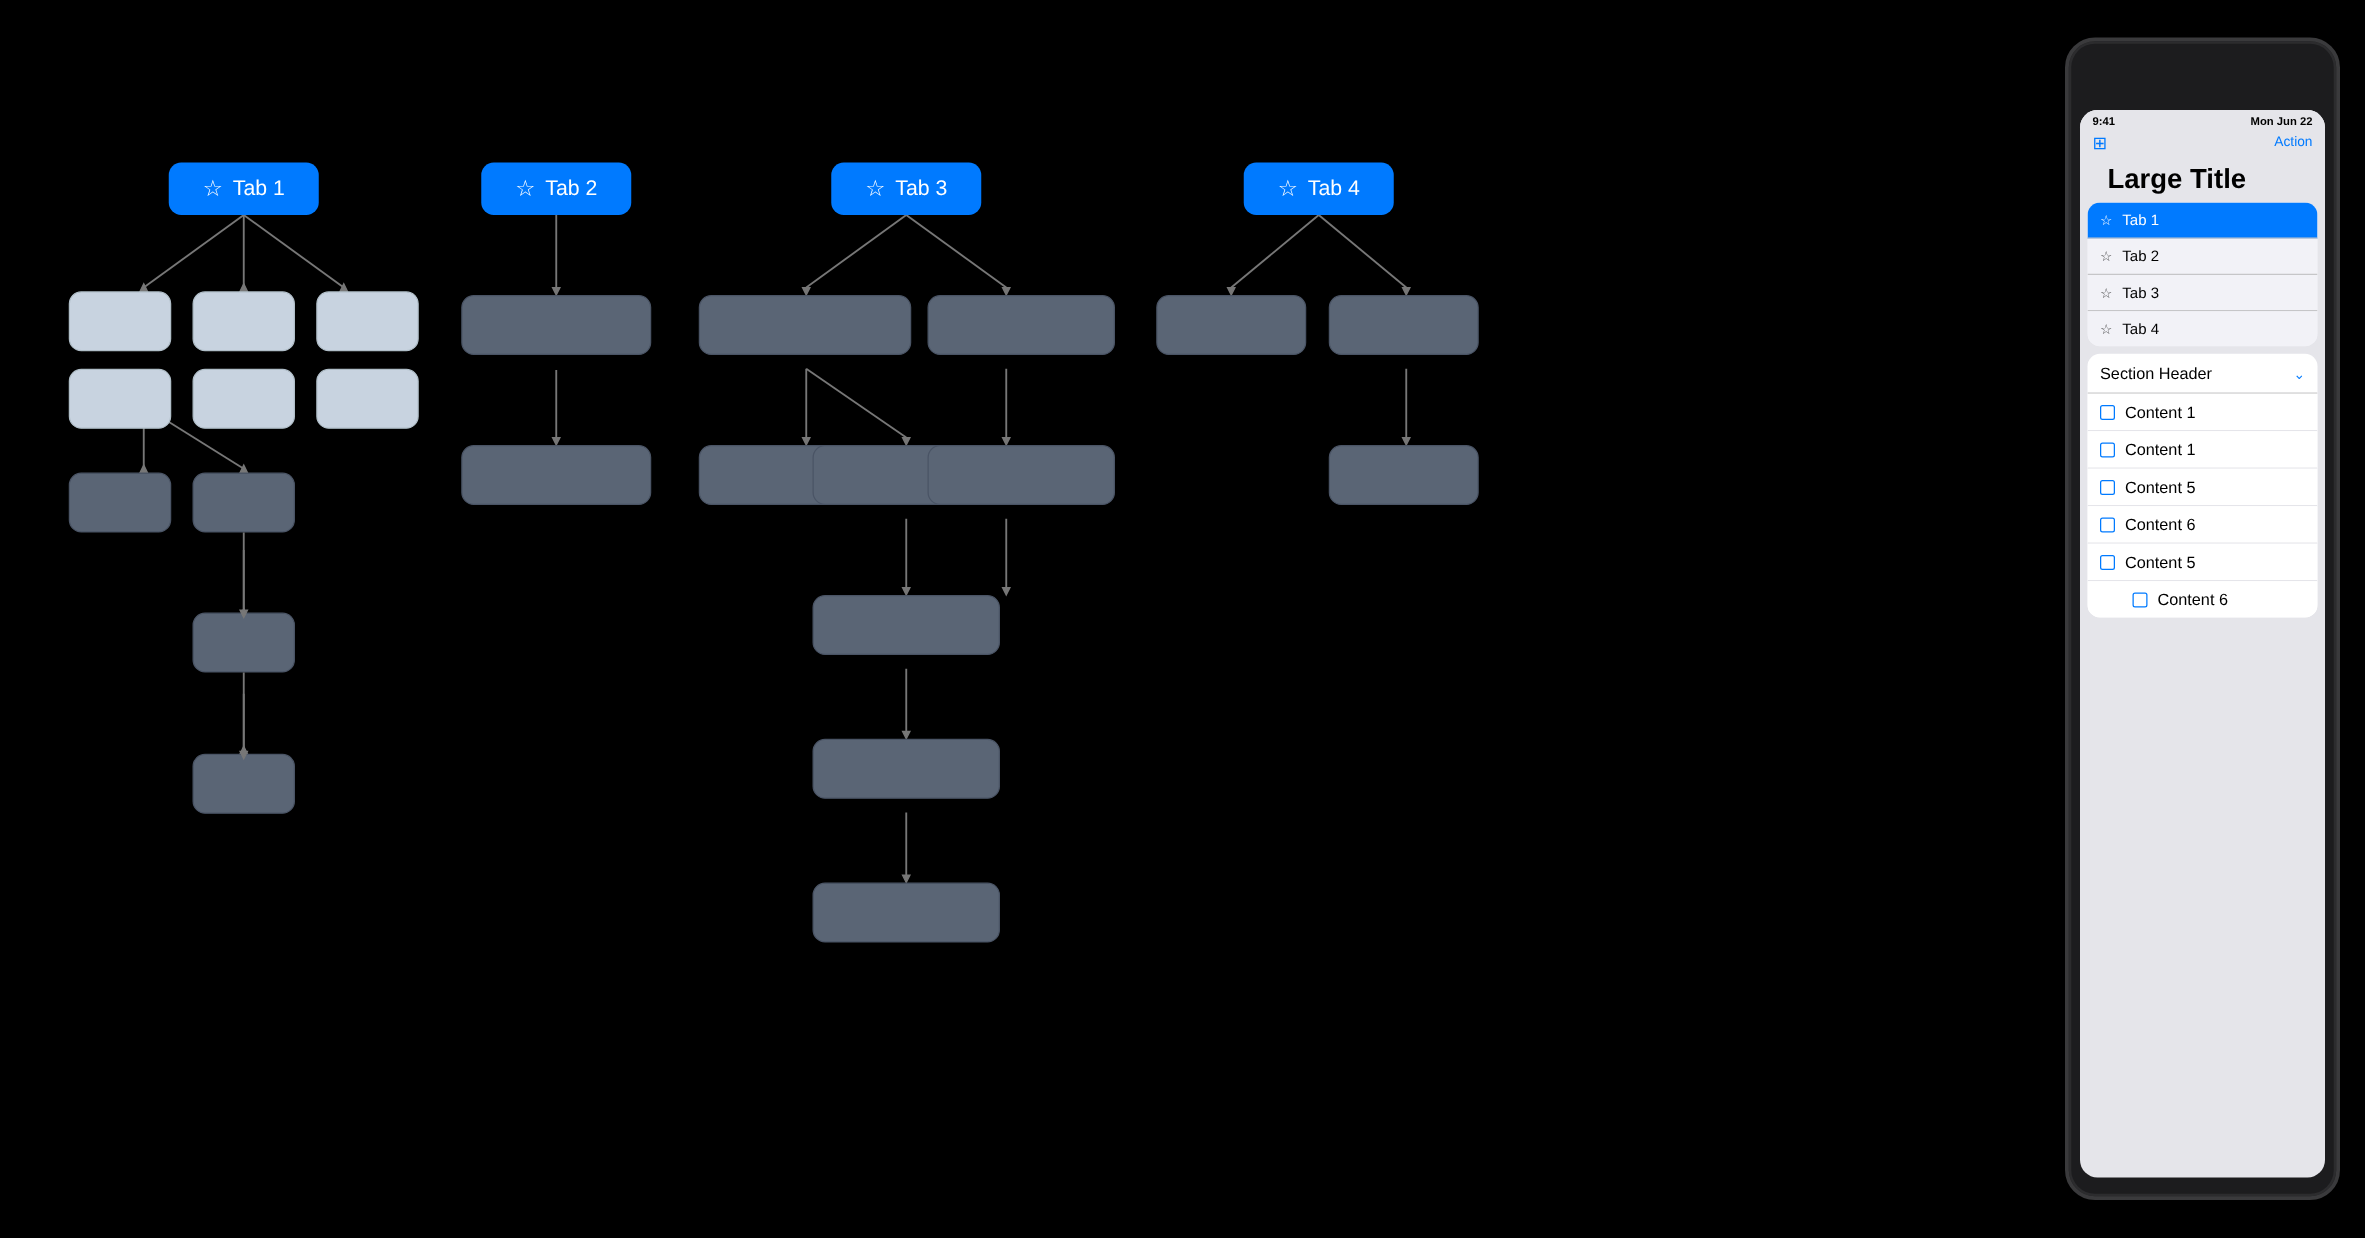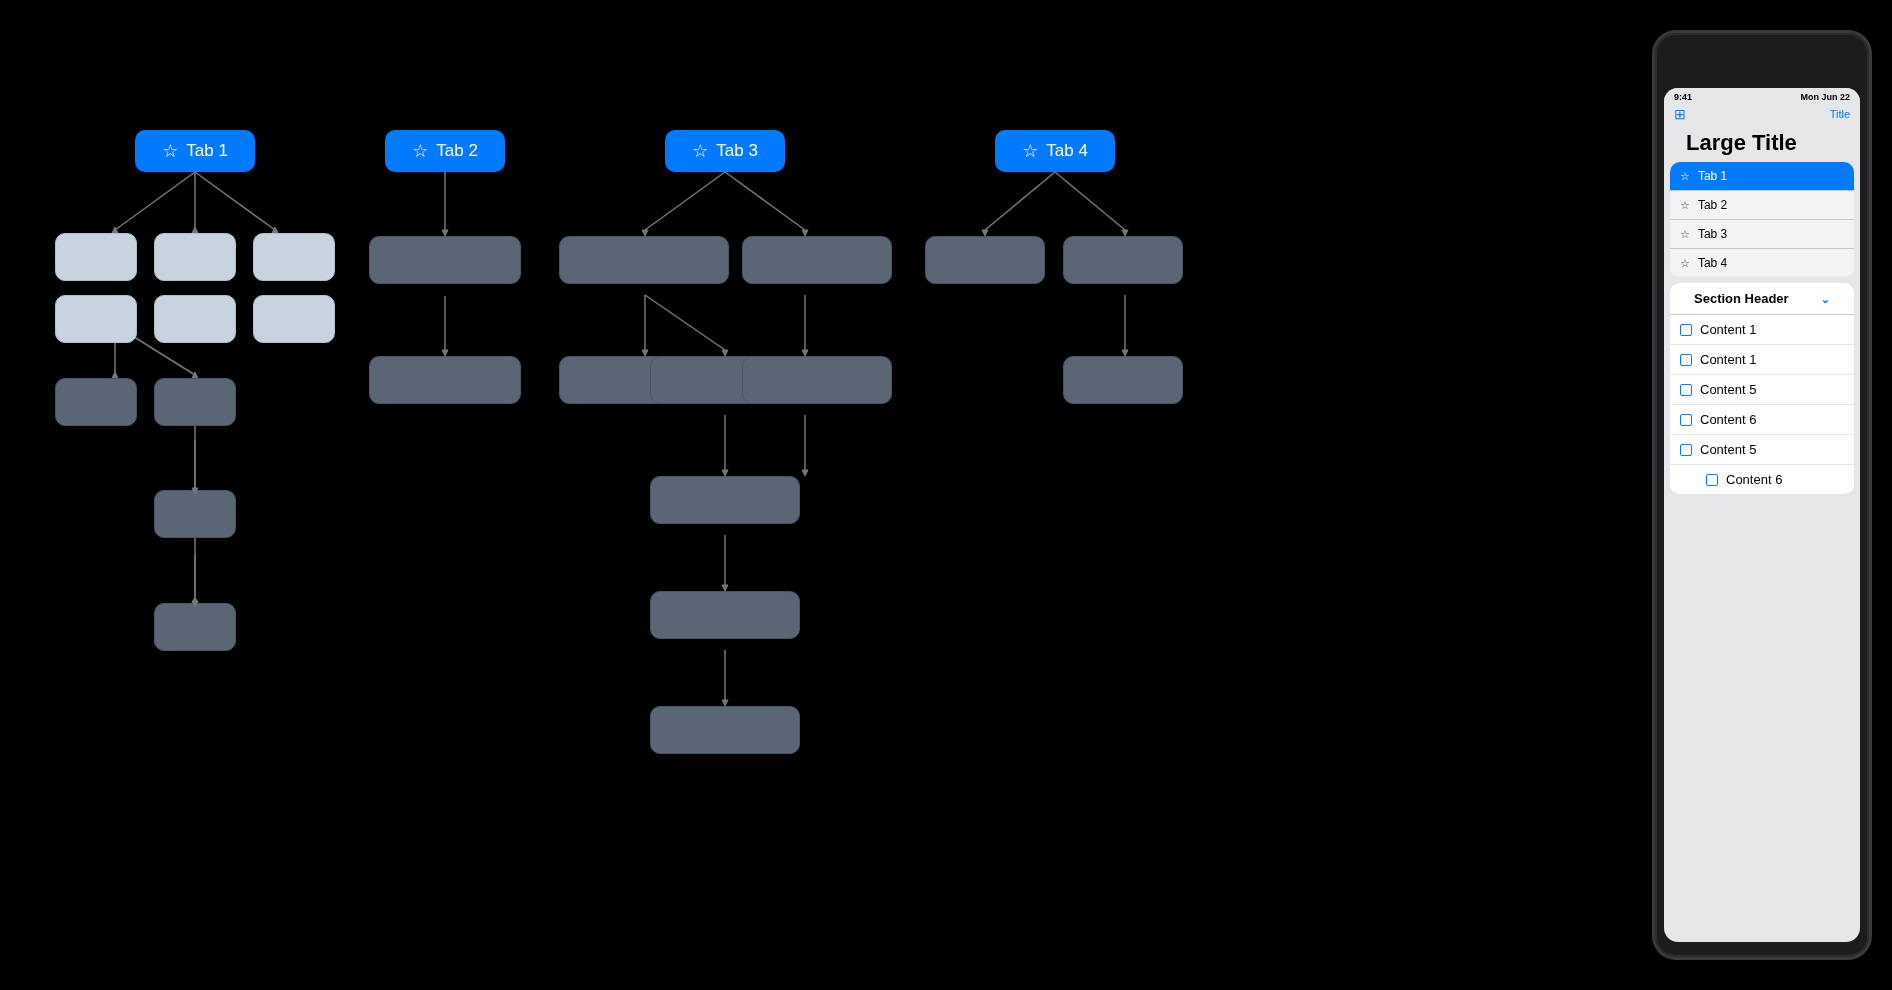--- a/index.html
+++ b/index.html
@@ -186,23 +186,23 @@
       margin: 6px 6px 0;
       background: #fff;
       border-radius: 10px;
       overflow: hidden;
     }
 
     .section-header-row {
       display: flex;
       justify-content: space-between;
       align-items: flex-end;
-      padding: 8px 24px;
+      padding: 8px 10px;
       font-size: 13px;
-      font-weight: 700;
+      font-weight: 400;
       color: #000;
       border-bottom: 0.5px solid #c6c6c8;
     }
 
     .chevron-down {
       color: #007AFF;
       font-size: 11px;
     }
 
     .section-content-item {
@@ -399,21 +399,21 @@
   <div class="ipad-frame"></div>
   <div class="ipad-screen">
 
     <div class="ipad-status-bar">
       <span>9:41</span>
       <span>Mon Jun 22</span>
     </div>
 
     <div class="ipad-nav-bar">
       <span class="nav-icon">⊞</span>
-      <span class="action-btn">Title</span>
+      <span class="action-btn">Action</span>
     </div>
 
     <div class="ipad-large-title">Large Title</div>
 
     <div class="sidebar-list">
       <div class="sidebar-item active">
         <span class="item-icon">☆</span>
         <span>Tab 1</span>
       </div>
       <div class="sidebar-item">

